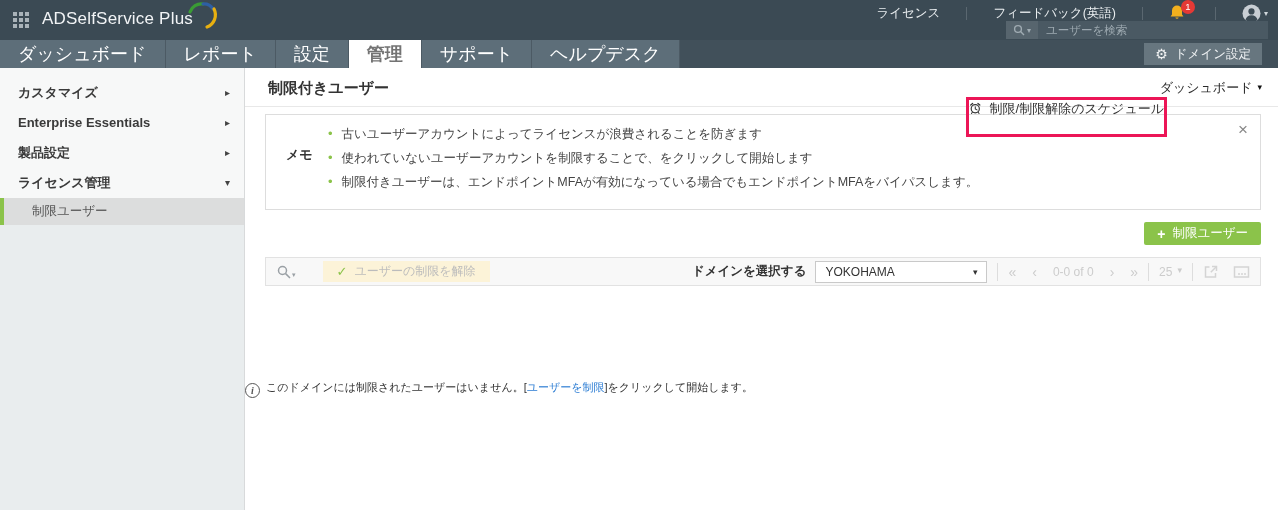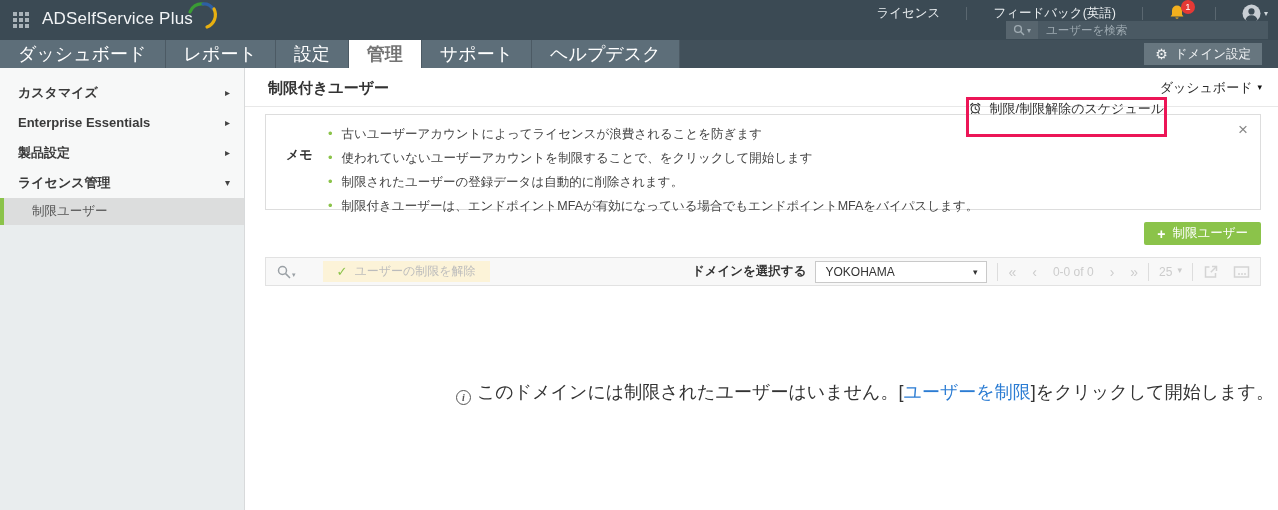--- a/index.html
+++ b/index.html
@@ -70,21 +70,21 @@
   .tb-select { width:172px; height:22px; background:#fff; border:1px solid #c9c9c9; display:flex; align-items:center; font-size:12px; color:#333; padding:0 9px; cursor:pointer; }
   .tb-select .sel-caret { margin-left:auto; font-size:9px; color:#333; }
   .tb-divider { width:1px; height:18px; background:#ddd; margin:0 10px; }
   .pag { display:flex; align-items:center; gap:16px; color:#ccc; }
   .pag-arrow { font-size:14px; cursor:default; }
   .pag-text { font-size:12px; color:#ccc; }
   .tb-size { display:flex; align-items:flex-start; gap:5px; color:#ccc; font-size:12px; cursor:default; }
   .tb-size .sel-caret { font-size:9px; color:#ccc; }
   .tb-icons { display:flex; align-items:center; gap:14px; margin-right:10px; }
 
-  .empty-state { position:absolute; left:0; right:4px; top:312px; text-align:right; font-size:18px; color:#333; }
+  .empty-state { position:absolute; left:0; right:16px; top:312px; text-align:left; font-size:11px; color:#333; }
   .info-icon { display:inline-block; width:15px; height:15px; border:1px solid #555; border-radius:50%; line-height:13px; font-size:10px; color:#555; text-align:center; margin-right:6px; vertical-align:-3px; font-family:"Liberation Serif",serif; font-style:italic; font-weight:bold; }
   .info-icon::before { content:"i"; }
   .empty-link { color:#2b7cd3; cursor:pointer; }
 </style>
 </head>
 <body>
 
 <div class="app">
 
   <div class="topbar">
@@ -201,21 +201,20 @@
         <span>ダッシュボード</span>
         <span class="license-caret">▾</span>
       </span>
     </div>
 
     <div class="memo-box">
       <span class="memo-label">メモ</span>
       <ul class="memo-list">
         <li>古いユーザーアカウントによってライセンスが浪費されることを防ぎます</li>
         <li>使われていないユーザーアカウントを制限することで、をクリックして開始します</li>
-        <li>制限されたユーザーの登録データは自動的に削除されます。</li>
         <li>制限付きユーザーは、エンドポイントMFAが有効になっている場合でもエンドポイントMFAをバイパスします。</li>
       </ul>
       <span class="memo-close">×</span>
     </div>
 
     <div class="add-button">
       <span class="add-plus">+</span>
       <span>制限ユーザー</span>
     </div>
 

